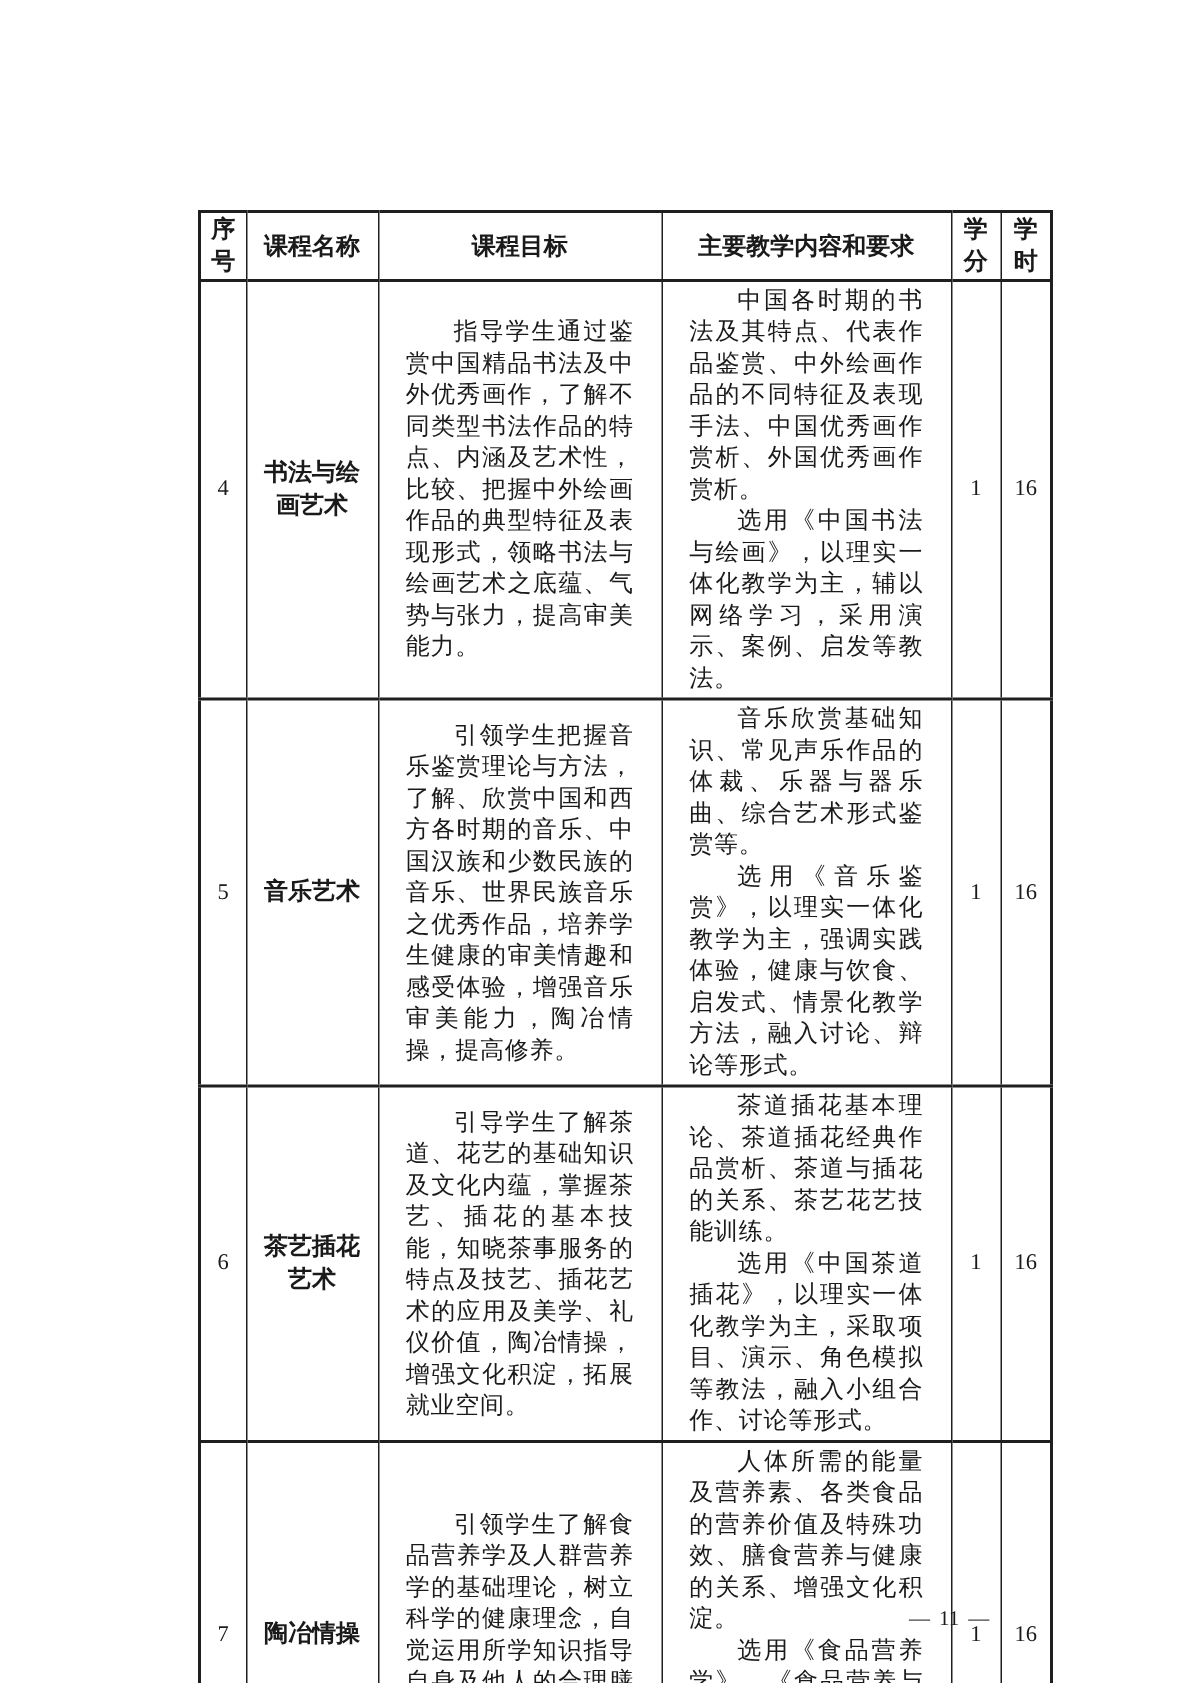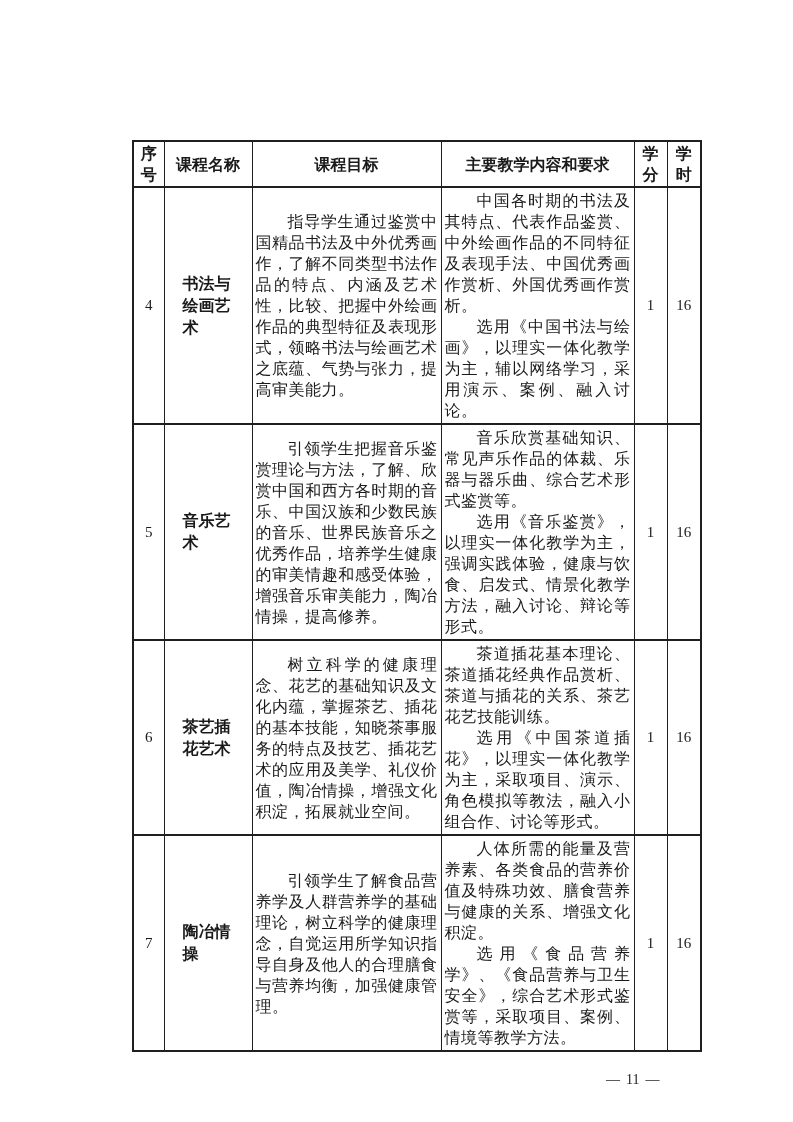--- a/index.html
+++ b/index.html
@@ -52,25 +52,25 @@
   td.c-no, td.c-credit, td.c-hours {
     text-align: center;
     font-size: 15px;
     padding: 1px 2px;
   }
   td.c-name {
     font-family: "Liberation Sans", "DejaVu Sans", sans-serif;
     font-weight: 700;
     font-size: 16px;
     line-height: 22px;
-    text-align: left;
-    padding: 1px 18px;
+    text-align: center;
+    padding: 1px 5px;
   }
   td.c-obj, td.c-content {
-    padding: 2px 3px;
+    padding: 2px 18px;
   }
   td.c-obj p, td.c-content p {
     margin: 0;
     font-size: 16px;
     line-height: 21px;
     letter-spacing: 0.5px;
     text-align: justify;
     text-justify: inter-character;
     text-indent: 2em;
   }
@@ -113,21 +113,21 @@
     </thead>
     <tbody>
       <tr class="r-4">
         <td class="c-no">4</td>
         <td class="c-name">书法与绘画艺术</td>
         <td class="c-obj">
           <p>指导学生通过鉴赏中国精品书法及中外优秀画作，了解不同类型书法作品的特点、内涵及艺术性，比较、把握中外绘画作品的典型特征及表现形式，领略书法与绘画艺术之底蕴、气势与张力，提高审美能力。</p>
         </td>
         <td class="c-content">
           <p>中国各时期的书法及其特点、代表作品鉴赏、中外绘画作品的不同特征及表现手法、中国优秀画作赏析、外国优秀画作赏析。</p>
-          <p>选用《中国书法与绘画》，以理实一体化教学为主，辅以网络学习，采用演示、案例、融入讨论。</p>
+          <p>选用《中国书法与绘画》，以理实一体化教学为主，辅以网络学习，采用演示、案例、启发等教法。</p>
         </td>
         <td class="c-credit">1</td>
         <td class="c-hours">16</td>
       </tr>
       <tr class="r-5">
         <td class="c-no">5</td>
         <td class="c-name">音乐艺术</td>
         <td class="c-obj">
           <p>引领学生把握音乐鉴赏理论与方法，了解、欣赏中国和西方各时期的音乐、中国汉族和少数民族的音乐、世界民族音乐之优秀作品，培养学生健康的审美情趣和感受体验，增强音乐审美能力，陶冶情操，提高修养。</p>
         </td>
@@ -135,21 +135,21 @@
           <p>音乐欣赏基础知识、常见声乐作品的体裁、乐器与器乐曲、综合艺术形式鉴赏等。</p>
           <p>选用《音乐鉴赏》，以理实一体化教学为主，强调实践体验，健康与饮食、启发式、情景化教学方法，融入讨论、辩论等形式。</p>
         </td>
         <td class="c-credit">1</td>
         <td class="c-hours">16</td>
       </tr>
       <tr class="r-6">
         <td class="c-no">6</td>
         <td class="c-name">茶艺插花艺术</td>
         <td class="c-obj">
-          <p>树立科学的健康理念、花艺的基础知识及文化内蕴，掌握茶艺、插花的基本技能，知晓茶事服务的特点及技艺、插花艺术的应用及美学、礼仪价值，陶冶情操，增强文化积淀，拓展就业空间。</p>
+          <p>引导学生了解茶道、花艺的基础知识及文化内蕴，掌握茶艺、插花的基本技能，知晓茶事服务的特点及技艺、插花艺术的应用及美学、礼仪价值，陶冶情操，增强文化积淀，拓展就业空间。</p>
         </td>
         <td class="c-content">
           <p>茶道插花基本理论、茶道插花经典作品赏析、茶道与插花的关系、茶艺花艺技能训练。</p>
           <p>选用《中国茶道插花》，以理实一体化教学为主，采取项目、演示、角色模拟等教法，融入小组合作、讨论等形式。</p>
         </td>
         <td class="c-credit">1</td>
         <td class="c-hours">16</td>
       </tr>
       <tr class="r-7">
         <td class="c-no">7</td>

